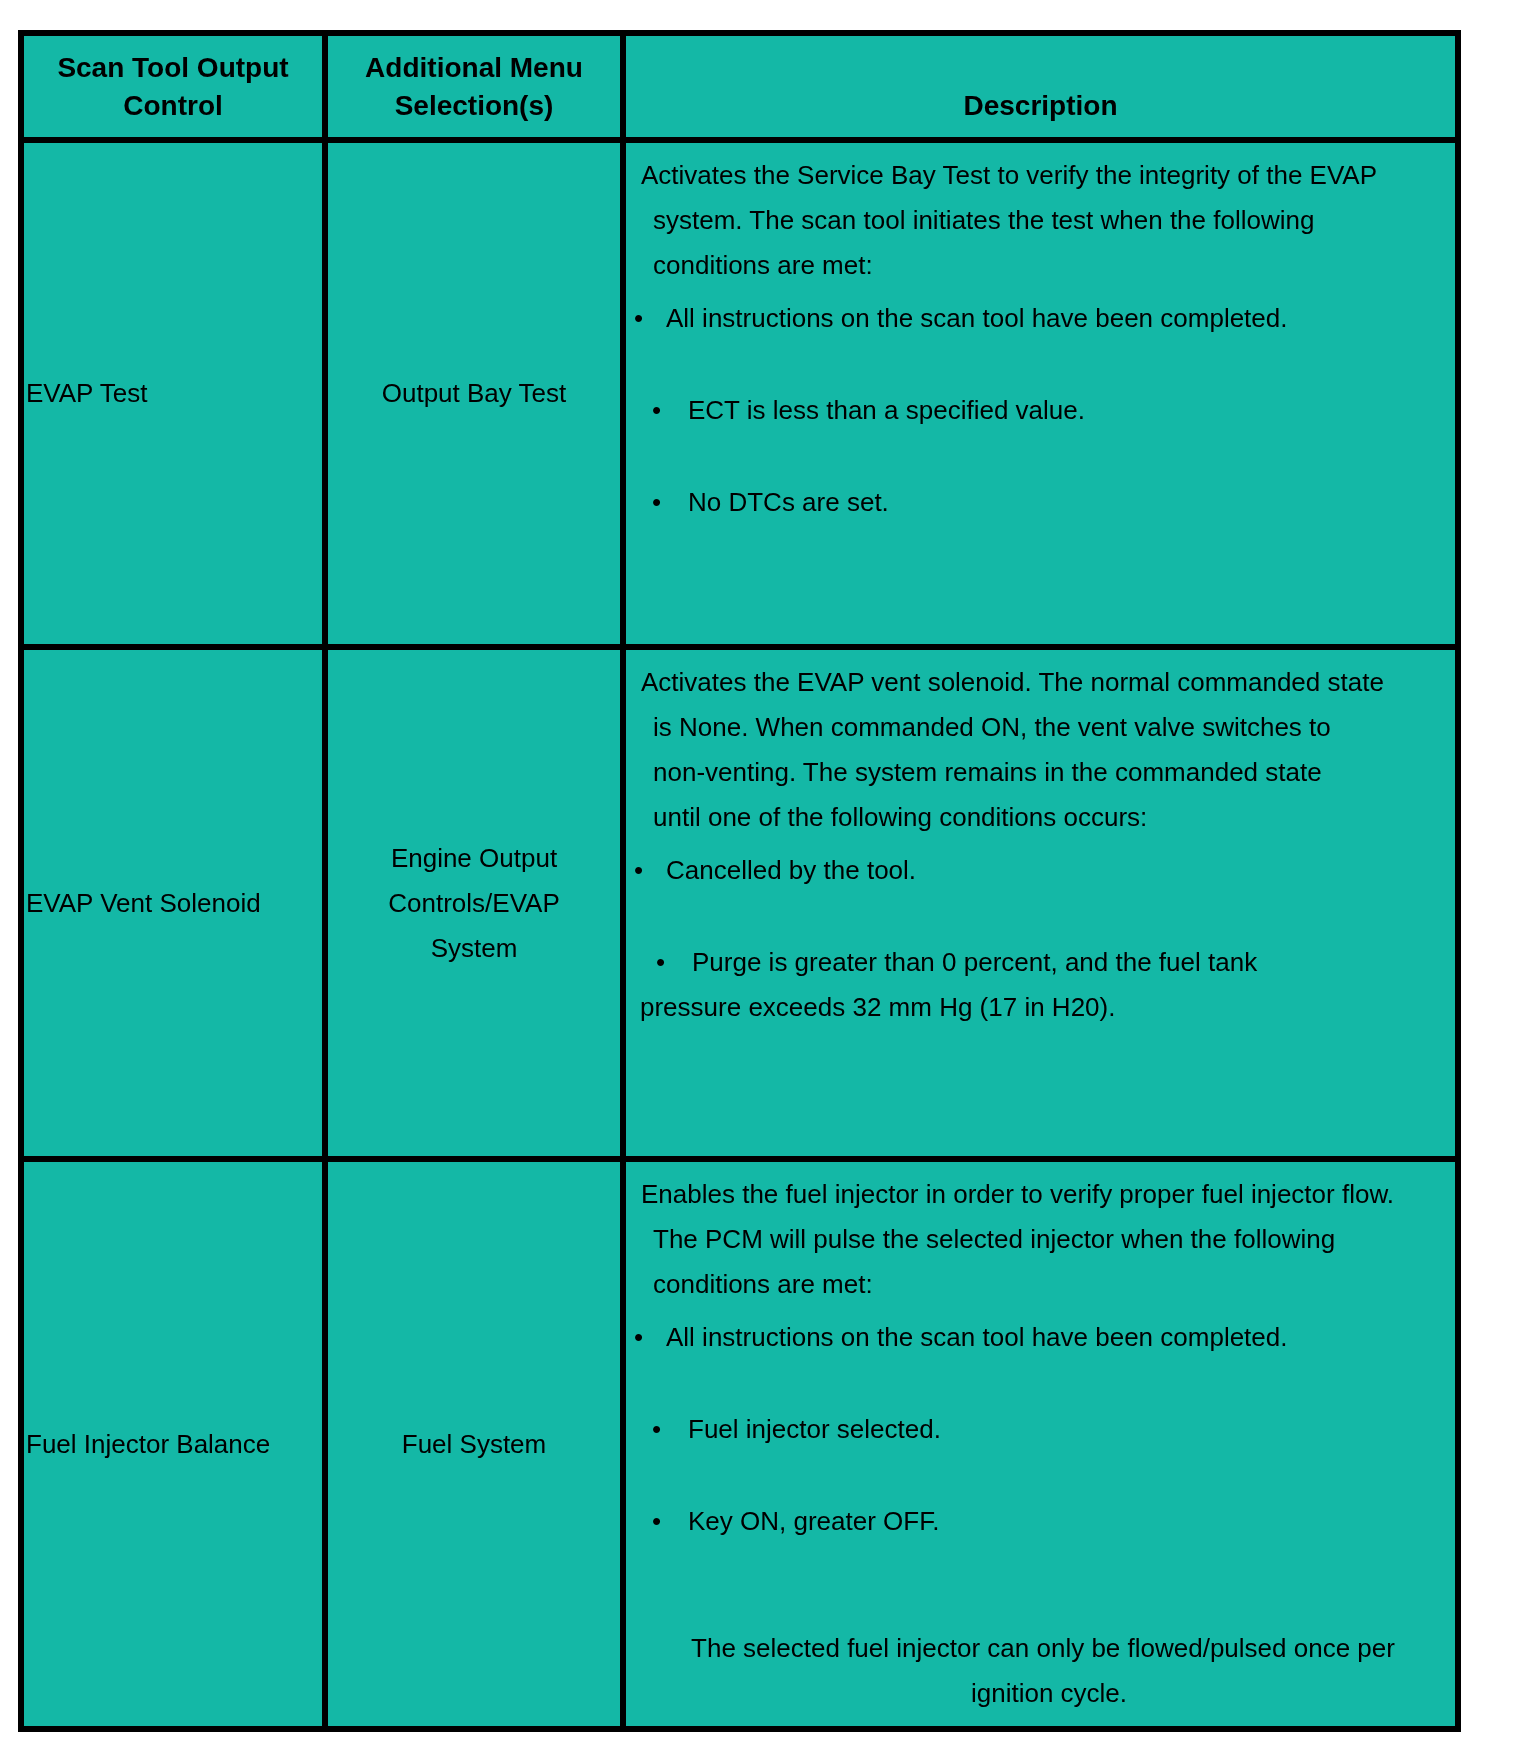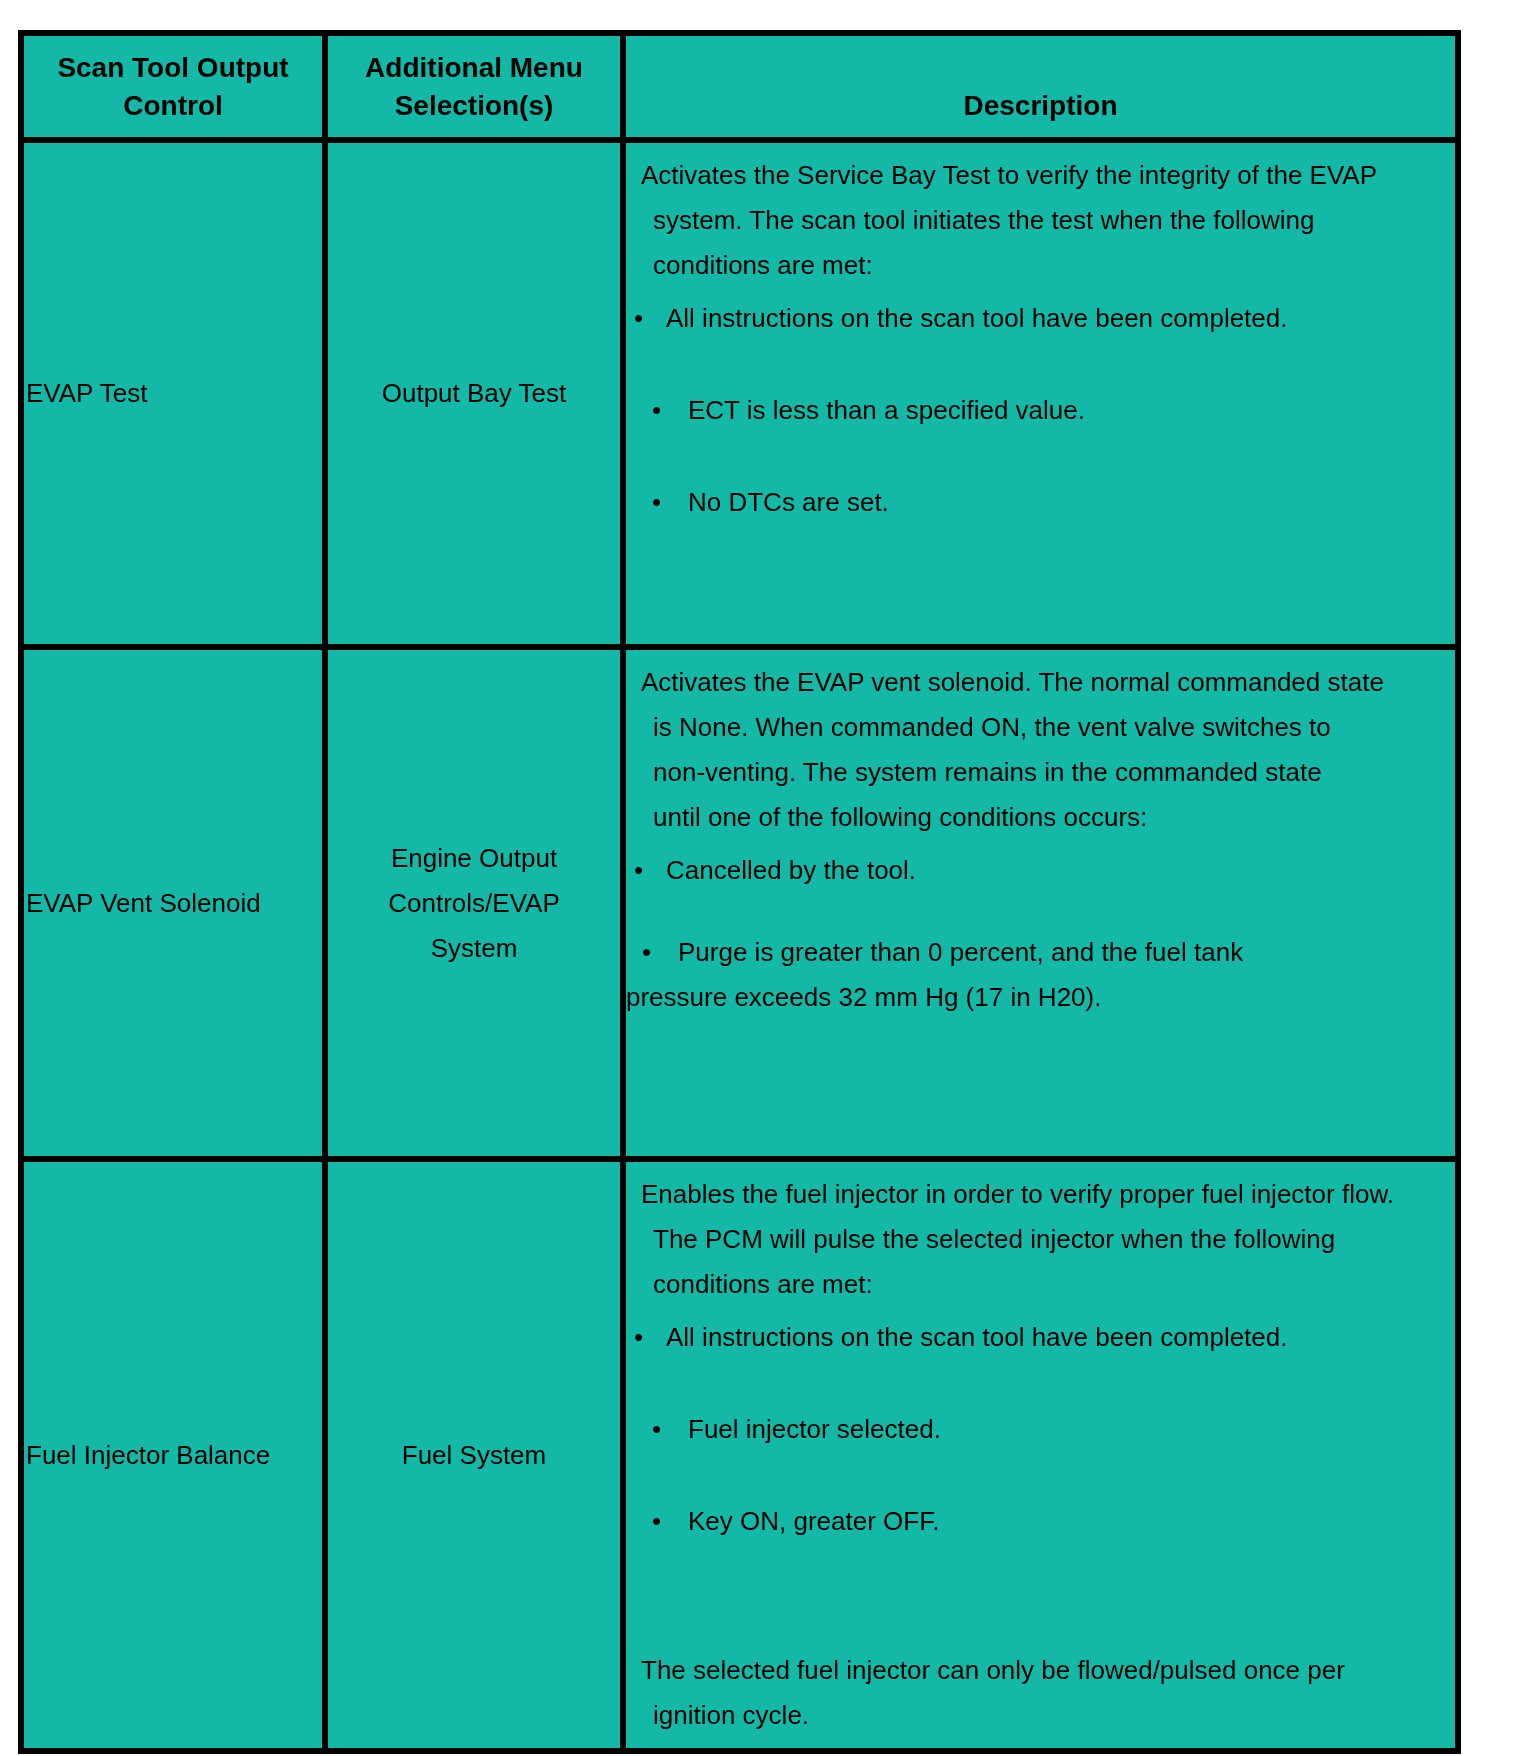--- a/index.html
+++ b/index.html
@@ -56,35 +56,35 @@
   td.cell-desc {
     vertical-align:top;
     padding:10px 10px 10px 0;
   }
 
   .para {
     white-space:pre-line;
     padding-left:27px;
     text-indent:-12px;
   }
-  .para.closing { margin-top:104px; }
+  .para.closing { margin-top:82px;text-align:center; }
 
   .bullet {
     white-space:pre-line;
     margin-top:8px;
   }
   .bullet .dot {
     display:inline-block;
     text-indent:0;
   }
   .bullet.flush { padding-left:40px; text-indent:-32px; }
   .bullet.flush .dot { width:32px; }
   .bullet.indent { margin-top:47px; padding-left:62px; text-indent:-36px; }
   .bullet.indent .dot { width:36px; }
-  .bullet.indent-wrapflush { margin-top:37px; padding-left:0; text-indent:16px; }
+  .bullet.indent-wrapflush { margin-top:47px; padding-left:14px; text-indent:16px; }
   .bullet.indent-wrapflush .dot { width:36px; }
 </style>
 </head>
 <body>
 
 <table class="doc-table">
   <colgroup>
     <col style="width:304px">
     <col style="width:298px">
     <col style="width:835px">

